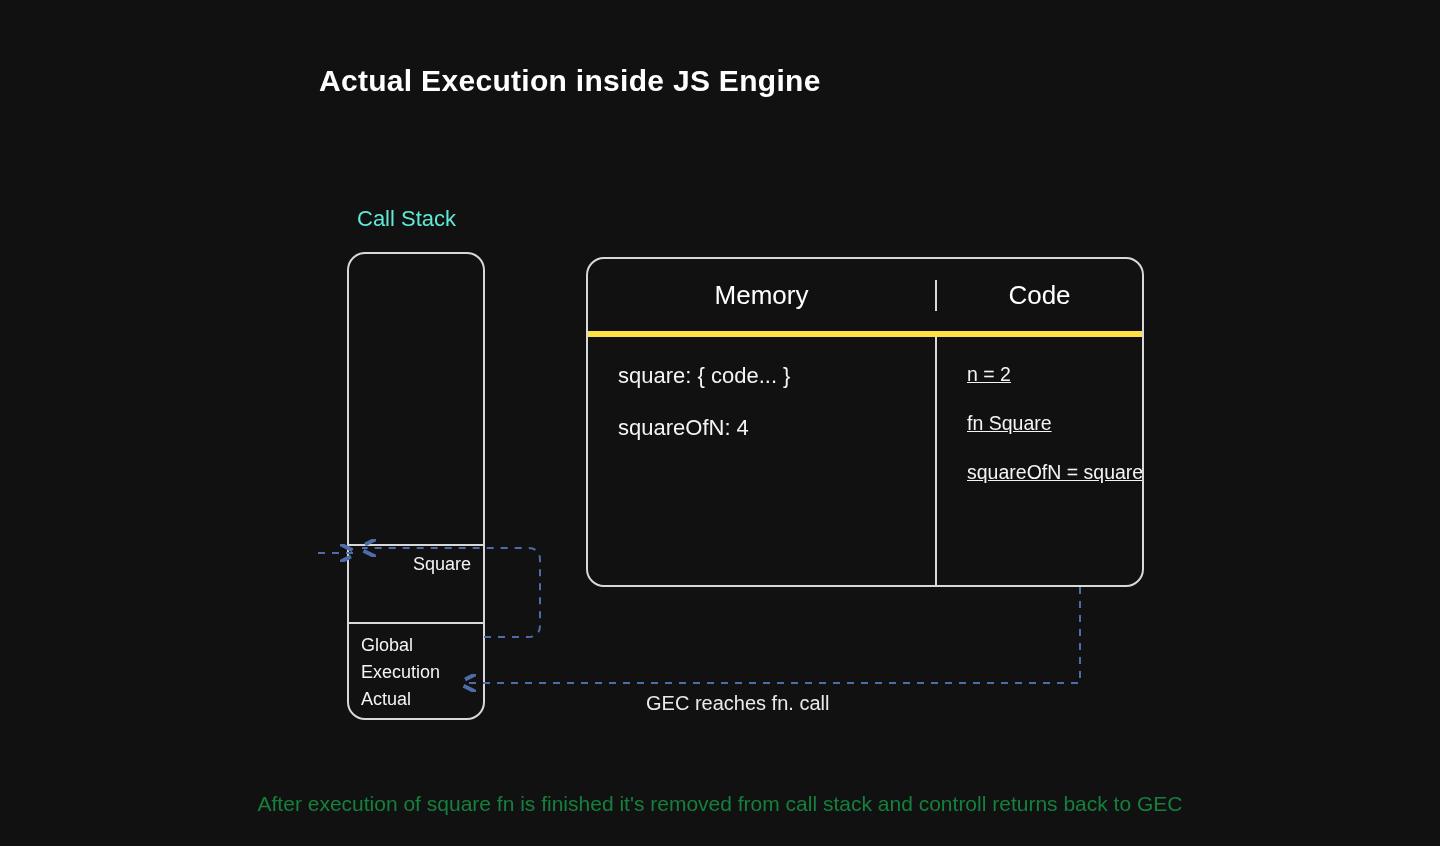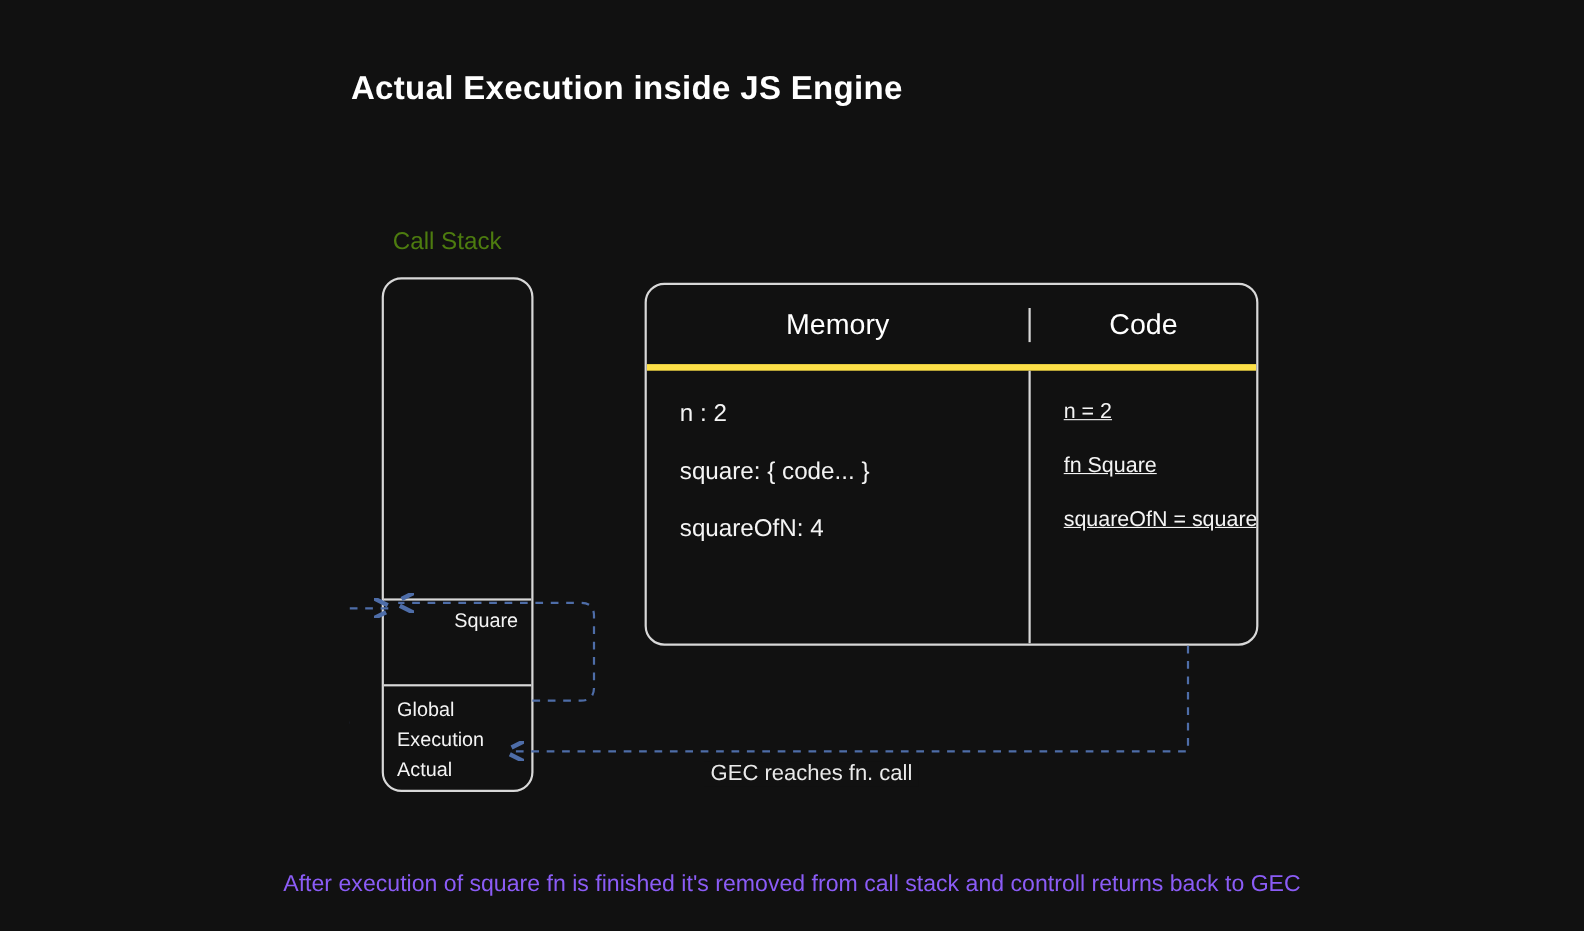--- a/index.html
+++ b/index.html
@@ -23,21 +23,21 @@
     font-size: 30px;
     font-weight: 700;
     letter-spacing: 0.3px;
     color: #ffffff;
   }
   .callstack-label {
     position: absolute;
     left: 357px;
     top: 206px;
     font-size: 22px;
-    color: #4d7c0f;
+    color: #5eead4;
   }
   
   .callstack {
     position: absolute;
     left: 347px;
     top: 252px;
     width: 138px;
     height: 468px;
     border: 2px solid #d8d8d8;
     border-radius: 18px;
@@ -134,21 +134,21 @@
     padding: 0 6px;
   }
   
   .caption {
     position: absolute;
     left: 0;
     right: 0;
     top: 792px;
     text-align: center;
     font-size: 21px;
-    color: #8b5cf6;
+    color: #15803d;
   }
   
   svg.arrows {
     position: absolute;
     left: 0;
     top: 0;
     width: 1440px;
     height: 846px;
     pointer-events: none;
   }
@@ -174,21 +174,20 @@
   </div>
 
 
   <div class="ec-table">
     <div class="header">
       <div class="col col-mem">Memory</div>
       <div class="col col-code">Code</div>
     </div>
     <div class="body">
       <div class="col col-mem">
-        <div>n : 2</div>
         <div>square: { code... }</div>
         <div>squareOfN: 4</div>
       </div>
       <div class="col col-code">
         <div>n = 2</div>
         <div>fn Square</div>
         <div>squareOfN = square(n)</div>
       </div>
     </div>
   </div>

